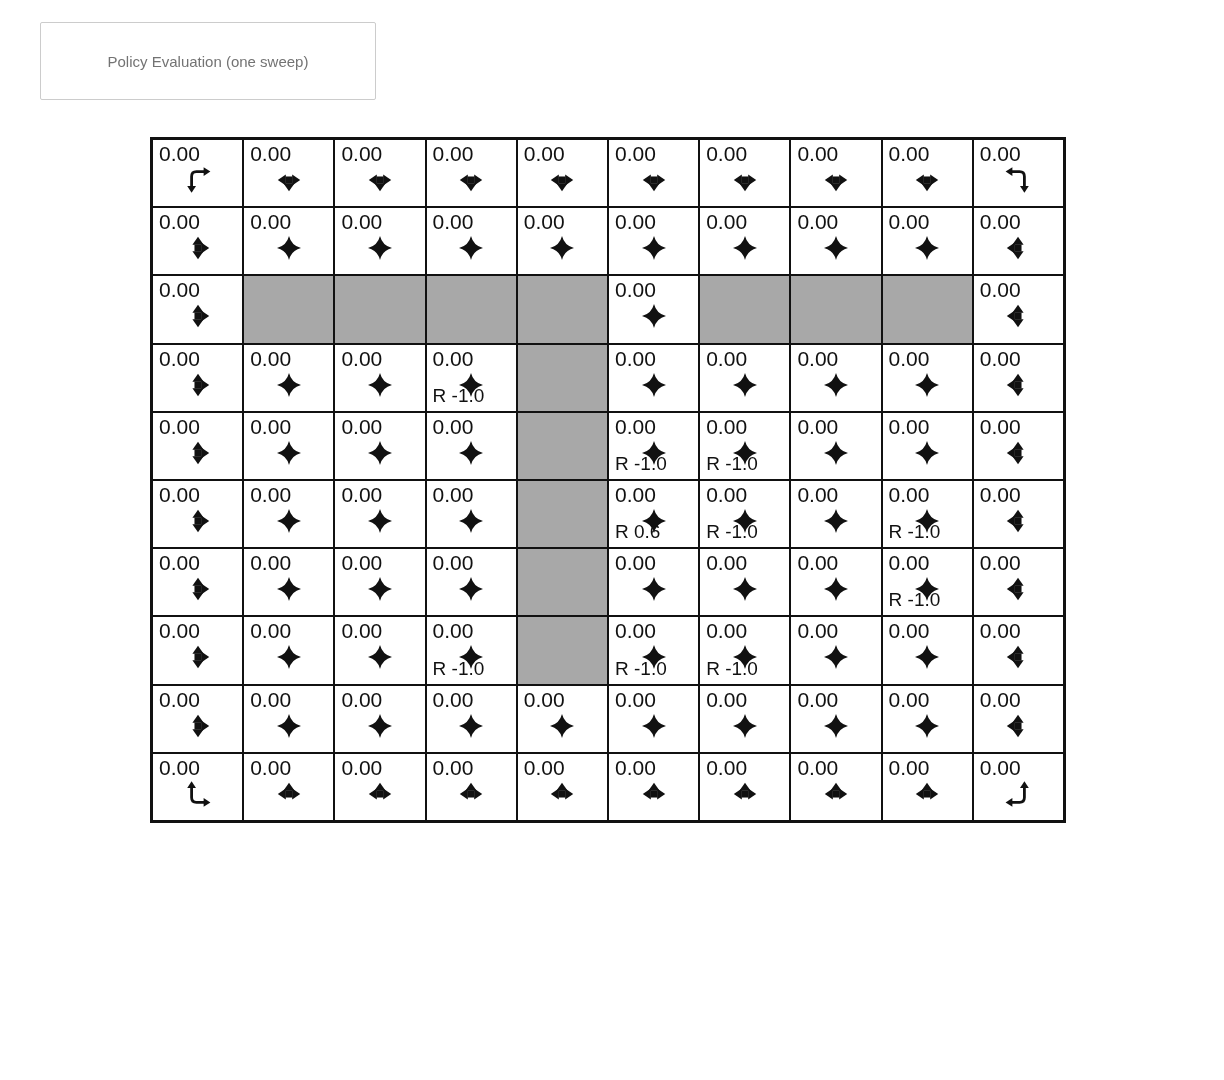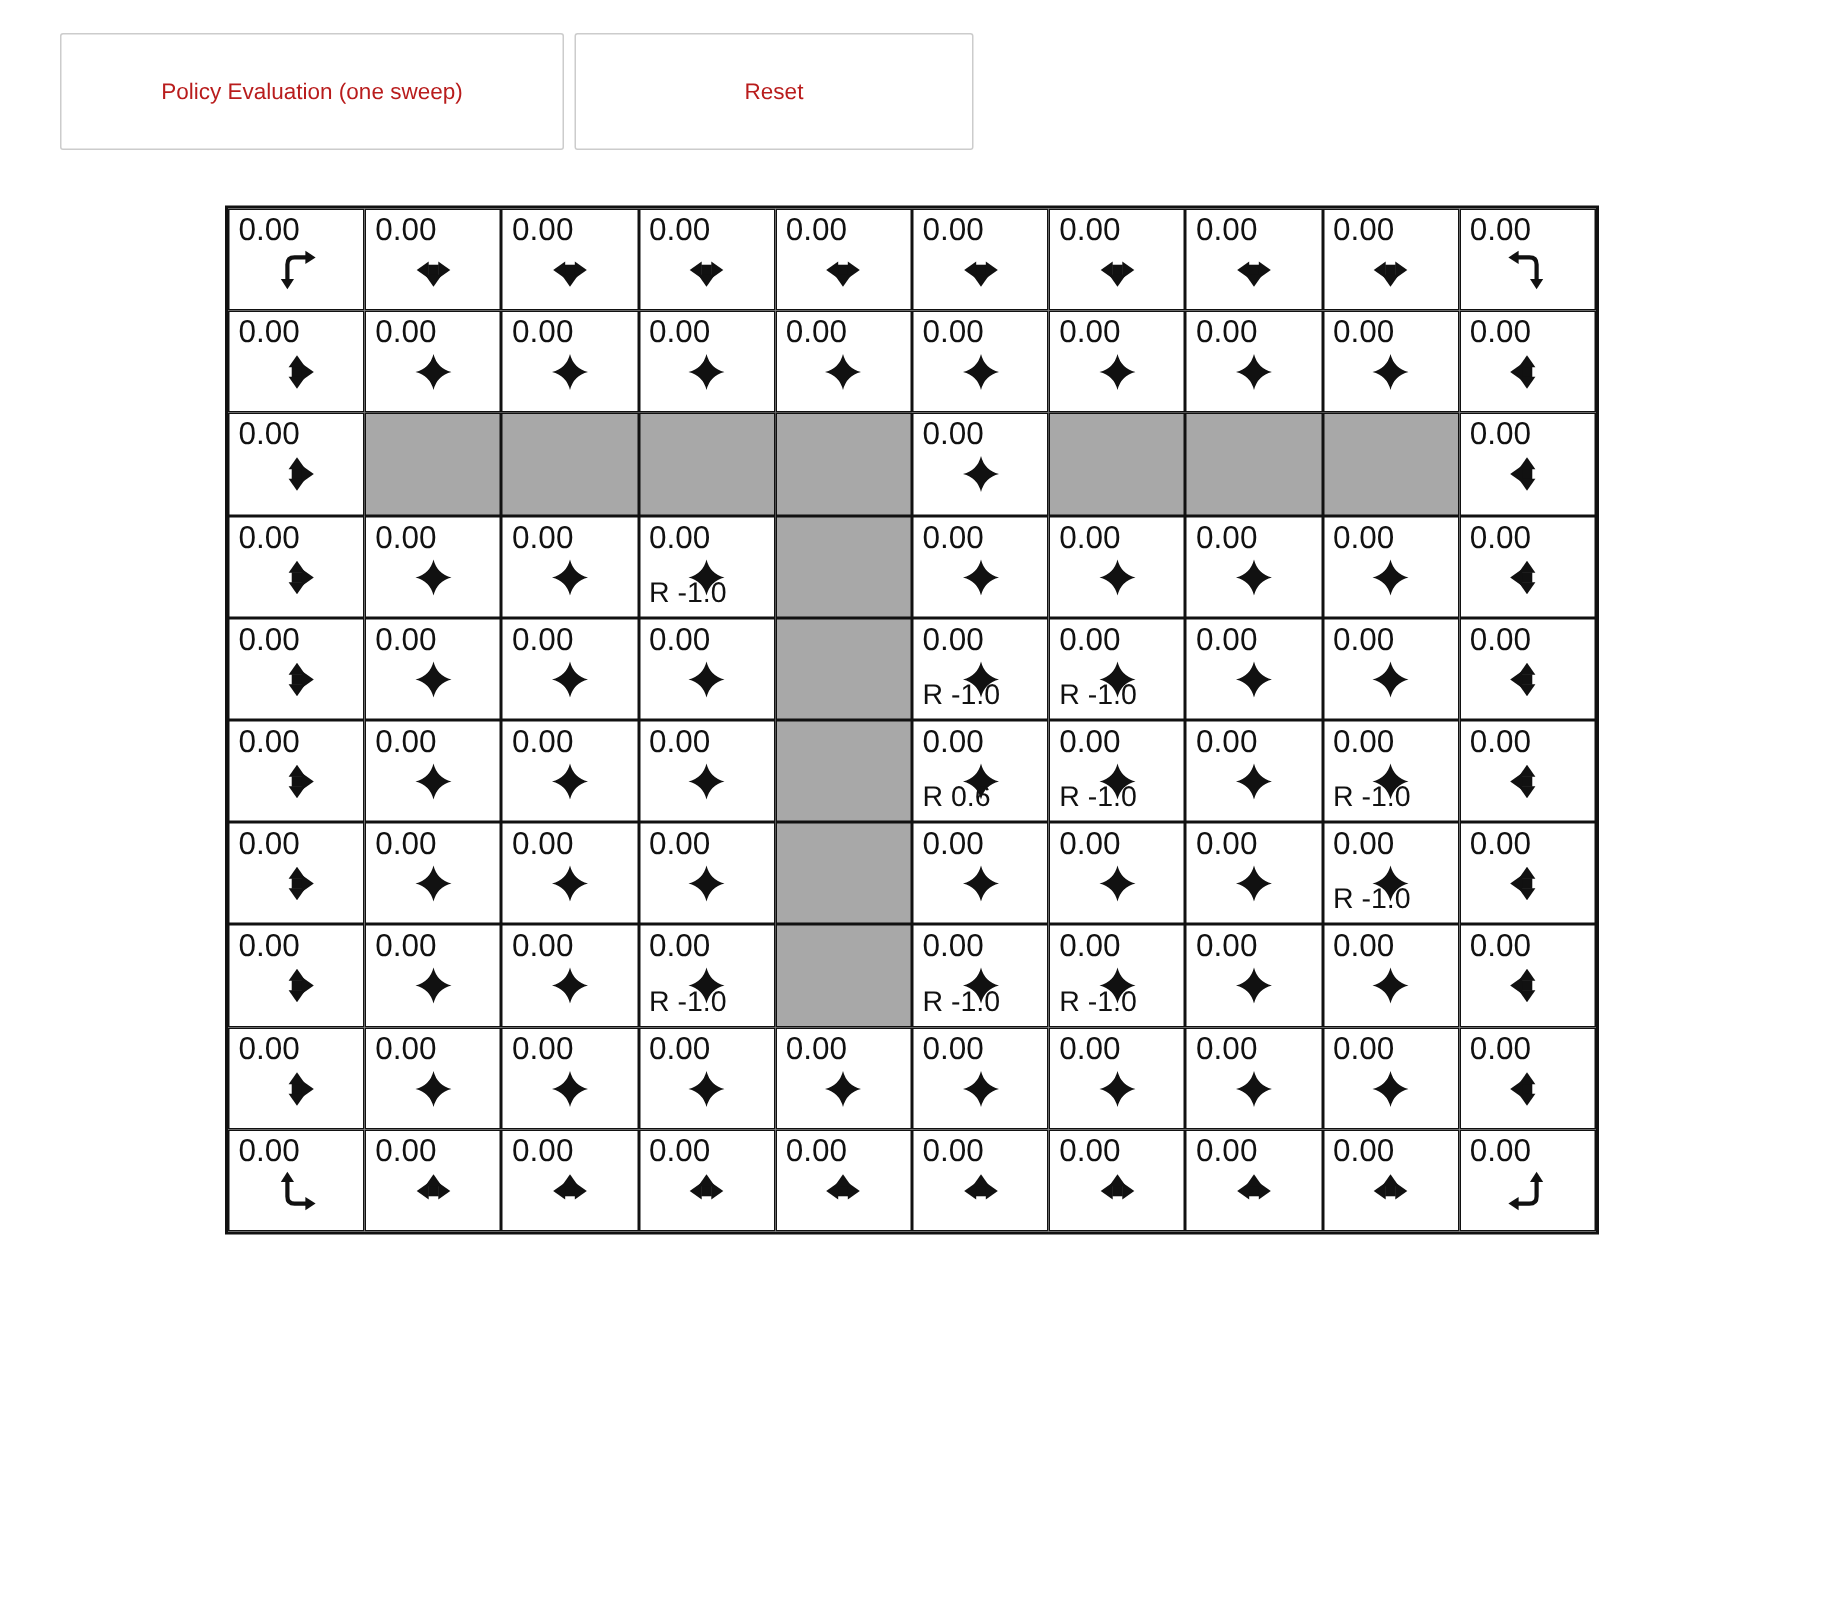--- a/index.html
+++ b/index.html
@@ -7,42 +7,41 @@
     --line:#111111;
     --btn-border:#cccccc;
     --text:#111111;
   }
   *{box-sizing:border-box;margin:0;padding:0;}
   html,body{width:1224px;height:1080px;background:#ffffff;overflow:hidden;
     font-family:"Liberation Sans",sans-serif;color:var(--text);}
   .toolbar{position:absolute;left:0;top:0;width:1224px;height:110px;}
   .tb{position:absolute;top:22px;height:78px;background:#ffffff;
     border:1px solid var(--btn-border);border-radius:2px;
-    font-family:"Liberation Sans",sans-serif;font-size:15px;color:#b91c1c;
+    font-family:"Liberation Sans",sans-serif;font-size:15px;color:#737373;
     cursor:pointer;}
   .tb:nth-child(1){left:40px;width:336px;}
   .tb:nth-child(2){left:383px;width:266px;}
   .tb:nth-child(3){left:659px;width:246px;}
   .tb:nth-child(4){left:915px;width:278px;}
   .grid{position:absolute;left:150px;top:137px;width:916px;height:686px;
     border:2px solid var(--line);
     display:grid;grid-template-columns:repeat(10,1fr);grid-template-rows:repeat(10,1fr);}
   .cell{position:relative;background:#ffffff;border:1px solid var(--line);}
   .cell.wall{background:var(--wall);}
   .val{position:absolute;top:2px;left:6px;font-size:21px;line-height:1.1;color:var(--text);}
   .arrow{position:absolute;top:24px;left:50%;transform:translateX(-50%);
     width:32px;height:32px;}
   .reward{position:absolute;bottom:4px;left:6px;font-size:19px;color:var(--text);}
 </style>
 </head>
 <body>
 
 <div class="toolbar">
   <button class="tb">Policy Evaluation (one sweep)</button>
-  <button class="tb">Reset</button>
 </div>
 
 <div class="grid" id="grid">
     <div class="cell">
       <span class="val">0.00</span>
       <svg class="arrow" viewBox="0 0 40 40" style="color:var(--text)">
         <path d="M12,31 L12,15.5 Q12,9.5 18,9.5 L29,9.5" fill="none" stroke="currentColor" stroke-width="3.5"></path>
         <polygon points="12,36 6.5,27.5 17.5,27.5" fill="currentColor"></polygon>
         <polygon points="35.5,9.5 27,4 27,15" fill="currentColor"></polygon>
       </svg>

